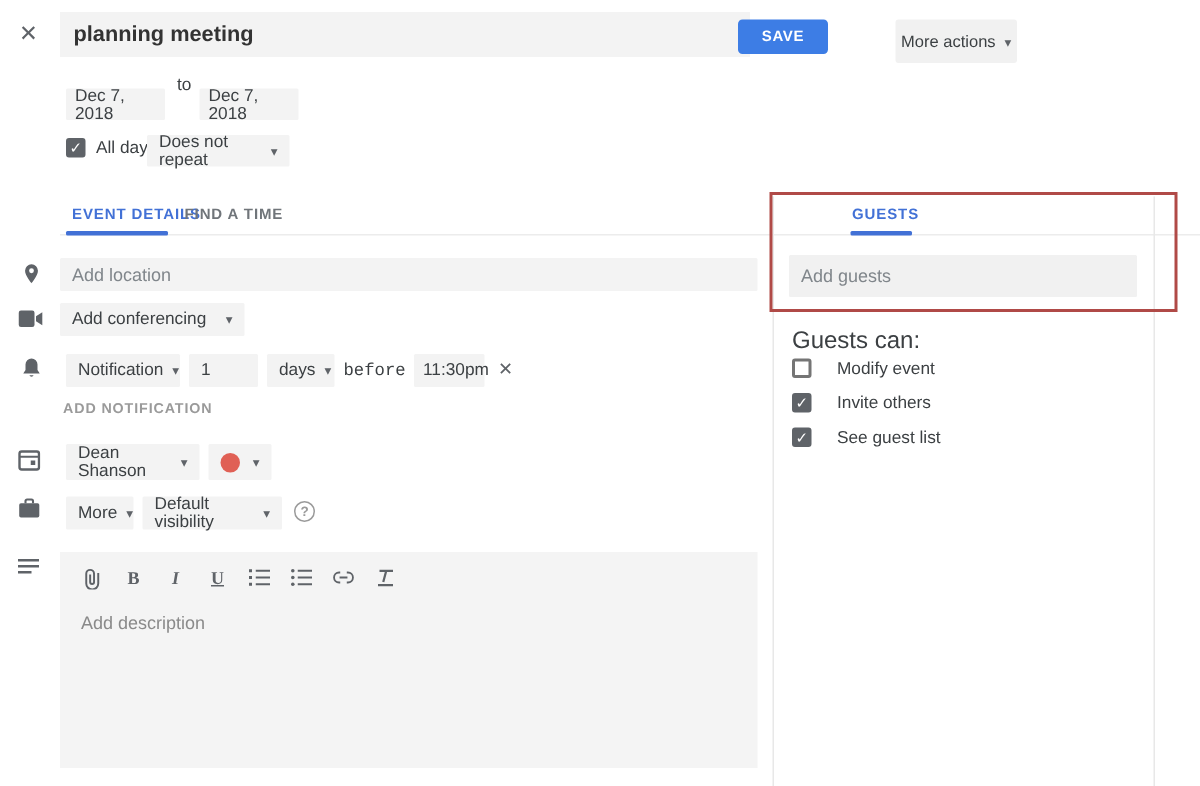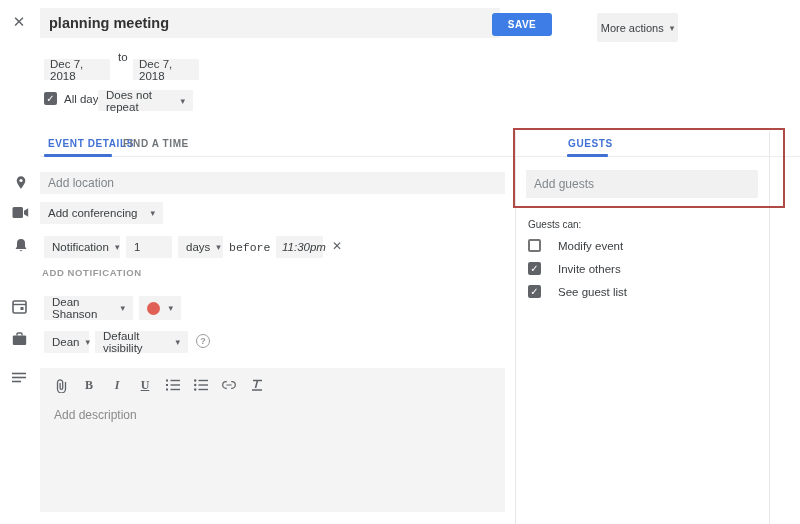--- a/index.html
+++ b/index.html
@@ -141,21 +141,21 @@
   <div class="field abs" style="left:44px; top:236px; width:76px; height:22px;">
     <span>Notification</span>
     <span class="arrow">▾</span>
   </div>
   <input class="field abs" style="left: 126px; top: 236px; width: 46px; height: 22px;" value="1">
   <div class="field abs" style="left:178px; top:236px; width:45px; height:22px;">
     <span>days</span>
     <span class="arrow">▾</span>
   </div>
   <span class="plain-label abs" style="left:229px; top:241px;font-family:Liberation Mono, monospace;">before at</span>
-  <div class="field abs" style="left:276px; top:236px; width:47px; height:22px; padding:0 6px;font-style:italic;">11:30pm</div>
+  <div class="field abs" style="left:276px; top:236px; width:47px; height:22px; padding:0 6px;">11:30pm</div>
   <button class="icon-btn abs" style="left:332px; top:239px; font-size:12px;">✕</button>
 
   <button class="link-btn abs" style="left:42px; top:267px;">ADD NOTIFICATION</button>
 
   <span class="abs" style="left:12px; top:299px;">
     <svg width="15" height="15" viewBox="0 0 15 15">
       <rect x="1" y="2" width="13" height="12" rx="1.5" fill="none" stroke="#5f6368" stroke-width="1.6"></rect>
       <line x1="1" y1="5.5" x2="14" y2="5.5" stroke="#5f6368" stroke-width="1.4"></line>
       <rect x="8.5" y="8" width="3" height="3" fill="#5f6368"></rect>
     </svg>
@@ -169,21 +169,21 @@
     <span class="arrow">▾</span>
   </div>
 
   <span class="abs" style="left:12px; top:332px;">
     <svg width="15" height="14" viewBox="0 0 15 14">
       <path d="M5 3.5V2a1 1 0 0 1 1-1h3a1 1 0 0 1 1 1v1.5" fill="none" stroke="#5f6368" stroke-width="1.4"></path>
       <rect x="0.8" y="3.5" width="13.4" height="9.5" rx="1.2" fill="#5f6368"></rect>
     </svg>
   </span>
   <div class="field abs" style="left:44px; top:331px; width:45px; height:22px;">
-    <span>Dean</span>
+    <span>More</span>
     <span class="arrow">▾</span>
   </div>
   <div class="field abs" style="left:95px; top:331px; width:93px; height:22px;">
     <span>Default visibility</span>
     <span class="arrow">▾</span>
   </div>
   <button class="help-circle abs" style="left:196px; top:334px;">?</button>
 
   <span class="abs" style="left:12px; top:372px;">
     <svg width="15" height="12" viewBox="0 0 15 12">
@@ -236,21 +236,21 @@
       </button>
     </div>
     <div class="placeholder-text" style="padding:14px 0 0 14px;">Add description</div>
   </div>
 
   <div class="divider-v abs" style="left:515px; top:131px; height:393px;"></div>
   <div class="divider-v abs" style="left:769px; top:131px; height:393px;"></div>
 
   <input class="field abs" style="left: 526px; top: 170px; width: 232px; height: 28px; background: rgb(241, 241, 241); font-size: 12px;" placeholder="Add guests">
 
-  <span class="abs" style="left:528px; top:219px; font-size:10px; color:#3c4043;">Guests can:</span>
+  <span class="abs" style="left:528px; top:219px; font-size:16px; color:#3c4043;">Guests can:</span>
 
   <div class="checkbox abs" style="left:528px; top:239px;"></div>
   <span class="plain-label abs" style="left:558px; top:240px;">Modify event</span>
 
   <div class="checkbox abs checked" style="left:528px; top:262px;">✓</div>
   <span class="plain-label abs" style="left:558px; top:263px;">Invite others</span>
 
   <div class="checkbox abs checked" style="left:528px; top:285px;">✓</div>
   <span class="plain-label abs" style="left:558px; top:286px;">See guest list</span>
 

